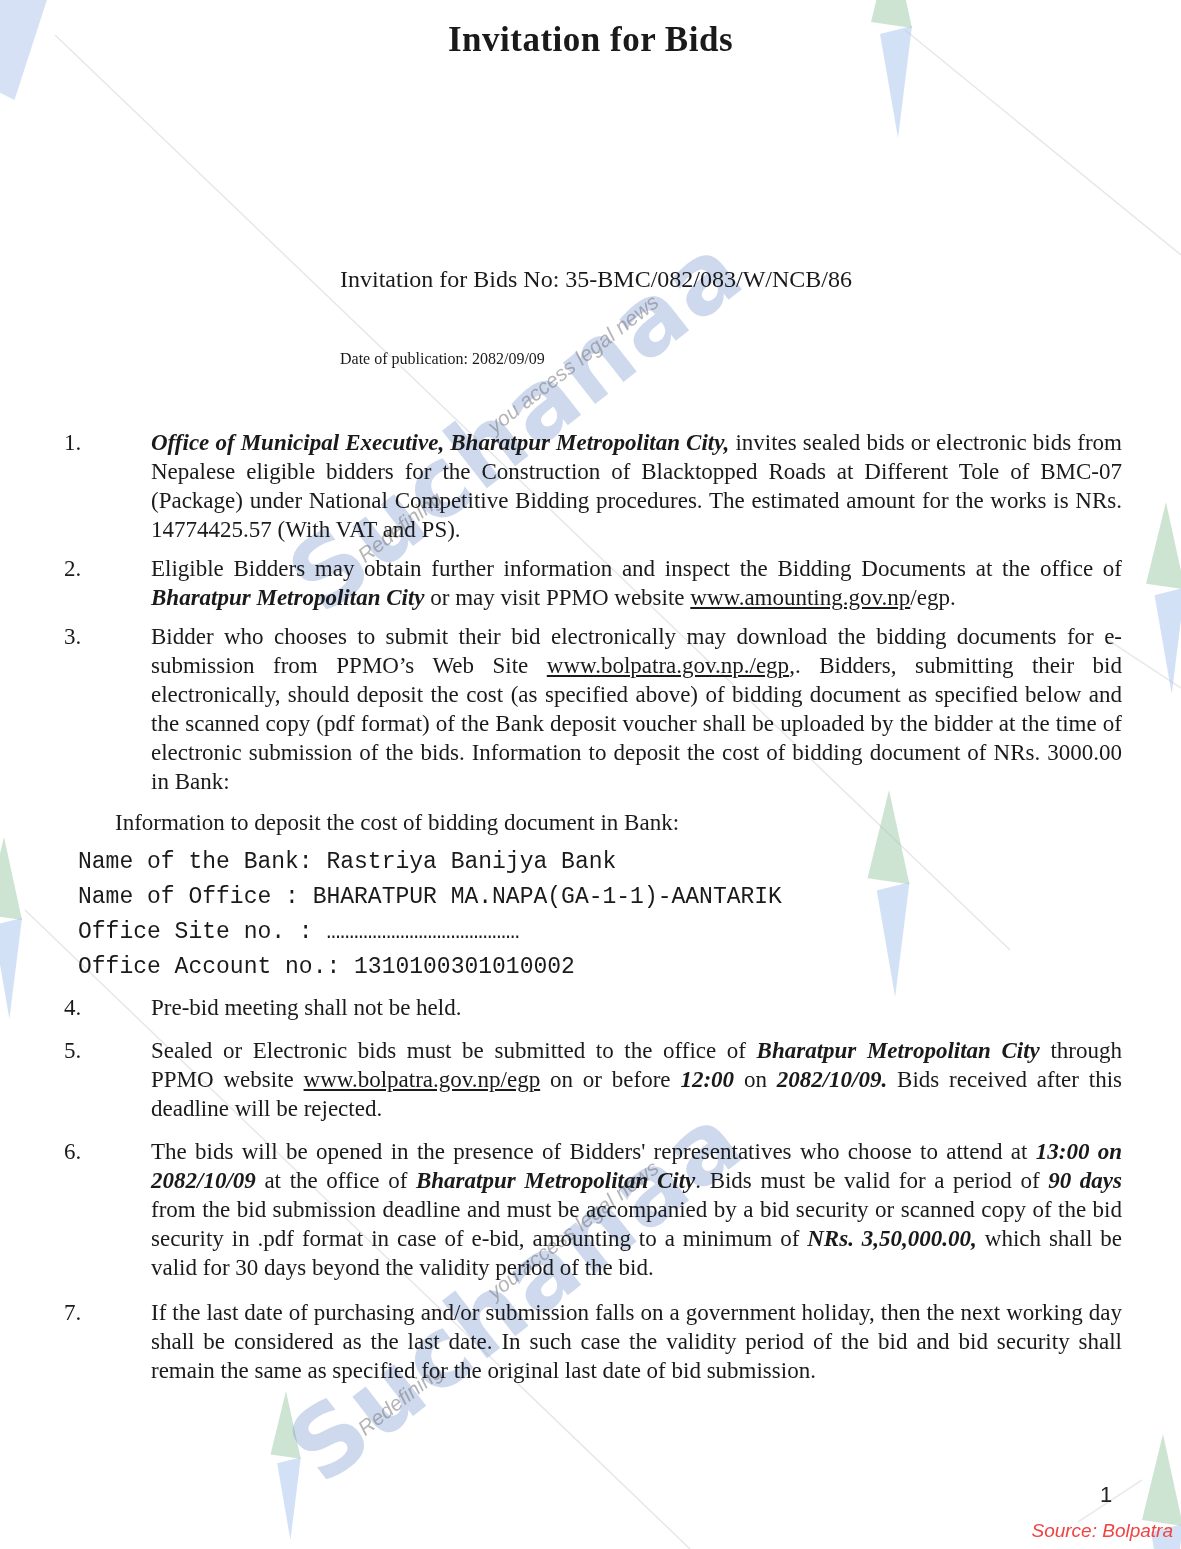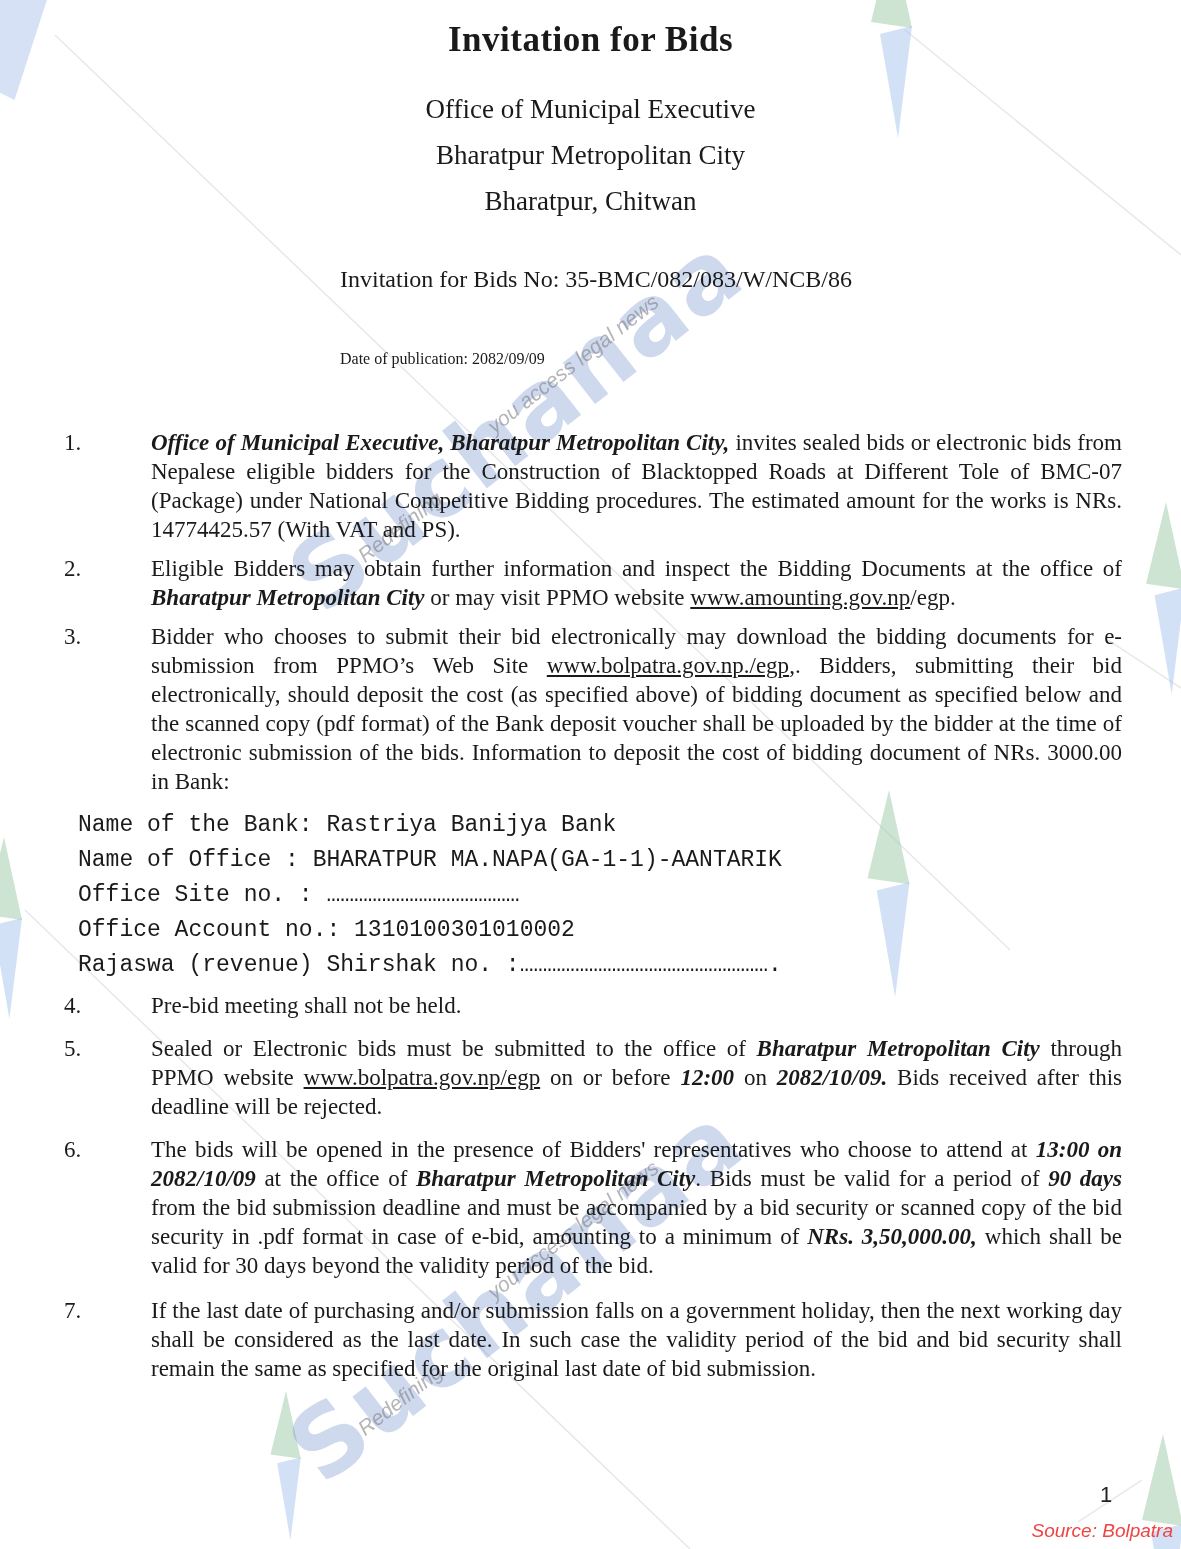--- a/index.html
+++ b/index.html
@@ -105,25 +105,20 @@
 
   <div class="wm-brand" style="left:245px;top:1238px">Suchanaa</div>
   <div class="wm-tag" style="left:350px;top:1388px">Redefining</div>
   <div class="wm-tag" style="left:468px;top:1218px">you access legal news</div>
 </div>
 
 <div class="layer content">
 
   <div class="doc-title">Invitation for Bids</div>
 
-  <div class="org-block">
-    <div>Office of Municipal Executive</div>
-    <div>Bharatpur Metropolitan City</div>
-    <div>Bharatpur, Chitwan</div>
-  </div>
 
   <div class="ref-line">Invitation for Bids No: 35-BMC/082/083/W/NCB/86</div>
   <div class="date-line">Date of publication: 2082/09/09</div>
 
   <div class="doc-list">
 
     <div class="doc-item mb10">
       <div class="num">1.</div>
       <div class="txt"><span class="bi">Office of Municipal Executive, Bharatpur Metropolitan City,</span><span> invites sealed bids or electronic bids from Nepalese eligible bidders for the Construction of Blacktopped Roads at Different Tole of BMC-07 (Package) under National Competitive Bidding procedures. The estimated amount for the works is NRs. 14774425.57 (With VAT and PS).</span></div>
     </div>
@@ -132,25 +127,25 @@
       <div class="num">2.</div>
       <div class="txt"><span>Eligible Bidders may obtain further information and inspect the Bidding Documents at the office of </span><span class="bi">Bharatpur Metropolitan City</span><span> or may visit PPMO website </span><span class="u">www.amounting.gov.np</span><span>/egp.</span></div>
     </div>
 
     <div class="doc-item mb12">
       <div class="num">3.</div>
       <div class="txt"><span>Bidder who chooses to submit their bid electronically may download the bidding documents for e-submission from PPMO’s Web Site </span><span class="u">www.bolpatra.gov.np./egp</span><span>,. Bidders, submitting their bid electronically, should deposit the cost (as specified above) of bidding document as specified below and the scanned copy (pdf format) of the Bank deposit voucher shall be uploaded by the bidder at the time of electronic submission of the bids. Information to deposit the cost of bidding document of NRs. 3000.00 in Bank:</span></div>
     </div>
 
     <div class="bank-block">
+      <div class="bank-intro">Information to deposit the cost of bidding document in Bank:</div>
       <div class="bank-line">Name of the Bank: Rastriya Banijya Bank</div>
       <div class="bank-line">Name of Office : BHARATPUR MA.NAPA(GA-1-1)-AANTARIK</div>
       <div class="bank-line">Office Site no. : ……………………………………</div>
       <div class="bank-line">Office Account no.: 1310100301010002</div>
-      <div class="bank-line">Rajaswa (revenue) Shirshak no. :……………………………………………….</div>
     </div>
 
     <div class="doc-item mb14">
       <div class="num">4.</div>
       <div class="txt"><span>Pre-bid meeting shall not be held.</span></div>
     </div>
 
     <div class="doc-item mb14">
       <div class="num">5.</div>
       <div class="txt"><span>Sealed or Electronic bids must be submitted to the office of </span><span class="bi">Bharatpur Metropolitan City</span><span> through PPMO website </span><span class="u">www.bolpatra.gov.np/egp</span><span> on or before </span><span class="bi">12:00</span><span> on </span><span class="bi">2082/10/09.</span><span> Bids received after this deadline will be rejected.</span></div>

